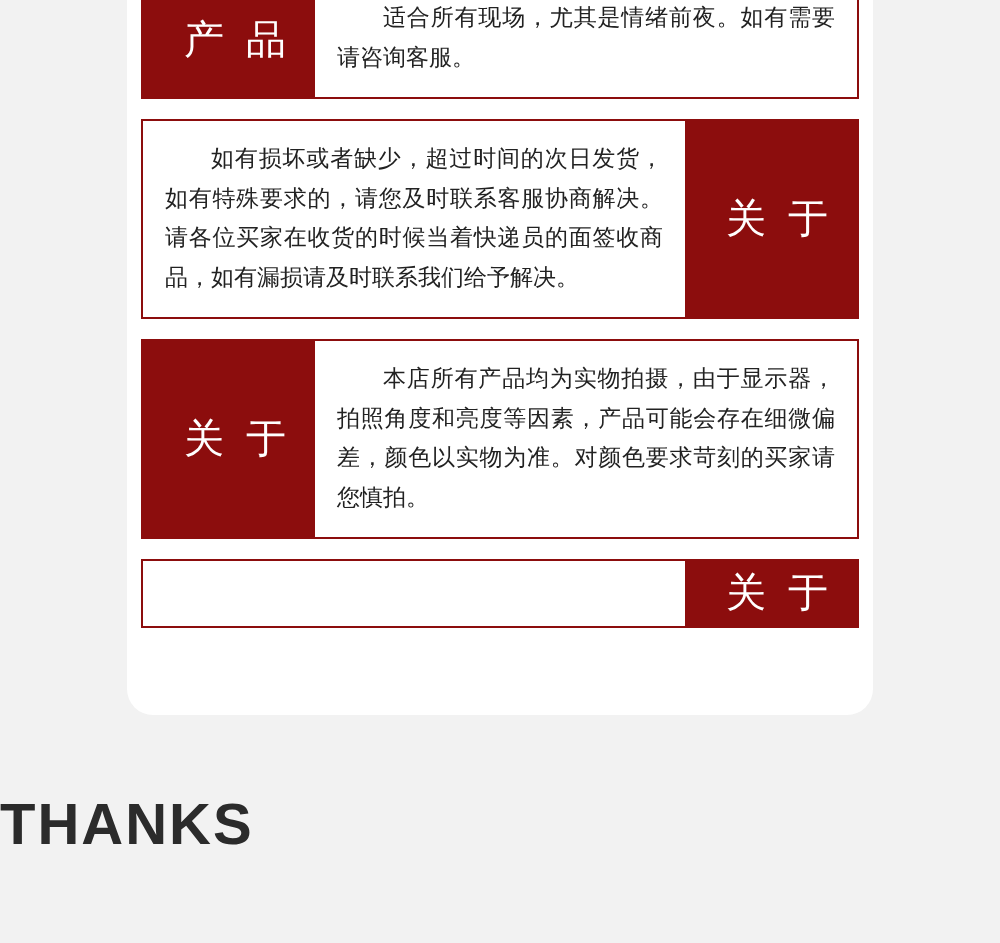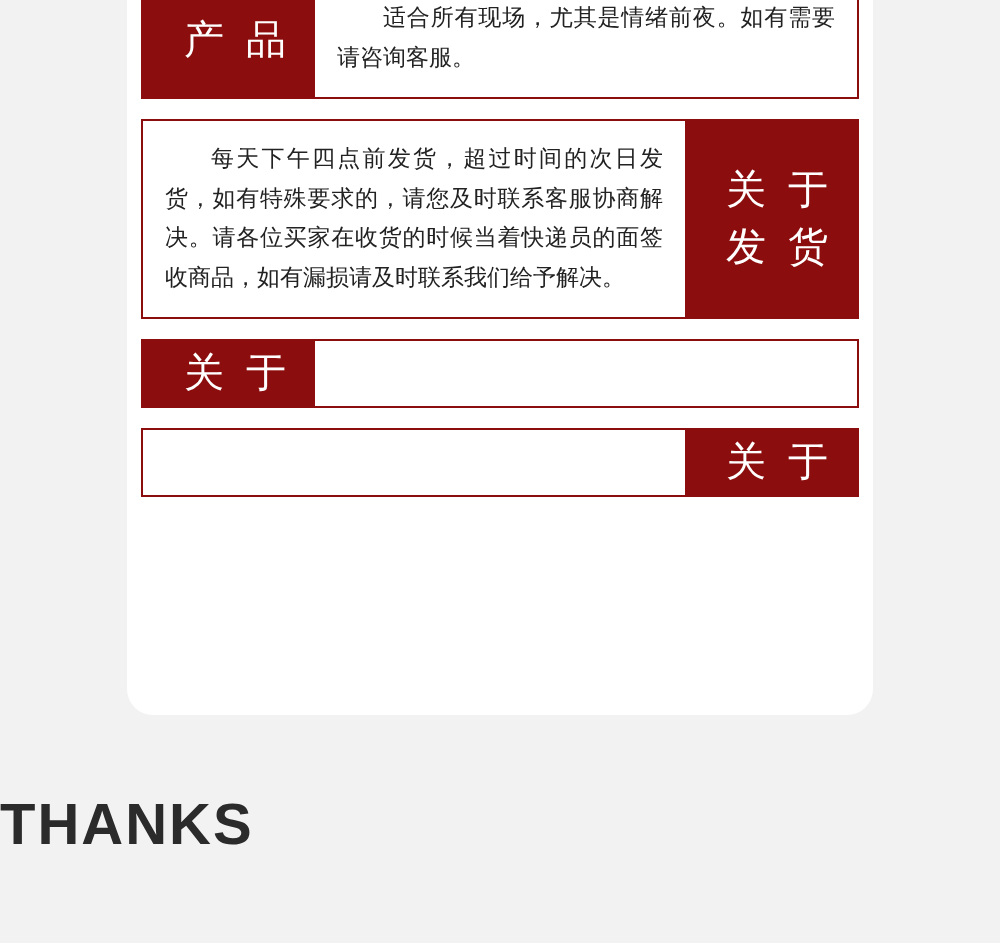--- a/index.html
+++ b/index.html
@@ -104,29 +104,29 @@
     <div class="row row-1">
       <div class="label">
         <span>产 品</span>
       </div>
       <div class="body">适合所有现场，尤其是情绪前夜。如有需要请咨询客服。</div>
     </div>
 
     <div class="row reverse">
       <div class="label">
         <span>关 于</span>
-        <span>发 货</span>
       </div>
-      <div class="body">每天下午四点前发货，超过时间的次日发货，如有特殊要求的，请您及时联系客服协商解决。请各位买家在收货的时候当着快递员的面签收商品，如有漏损请及时联系我们给予解决。</div>
+      <div class="body">如有损坏或者缺少，超过时间的次日发货，如有特殊要求的，请您及时联系客服协商解决。请各位买家在收货的时候当着快递员的面签收商品，如有漏损请及时联系我们给予解决。</div>
     </div>
 
     <div class="row">
       <div class="label">
         <span>关 于</span>
       </div>
+      <div class="body">本店所有产品均为实物拍摄，由于显示器，拍照角度和亮度等因素，产品可能会存在细微偏差，颜色以实物为准。对颜色要求苛刻的买家请您慎拍。</div>
     </div>
 
     <div class="row reverse">
       <div class="label">
         <span>关 于</span>
       </div>
     </div>
 
   </div>
 

